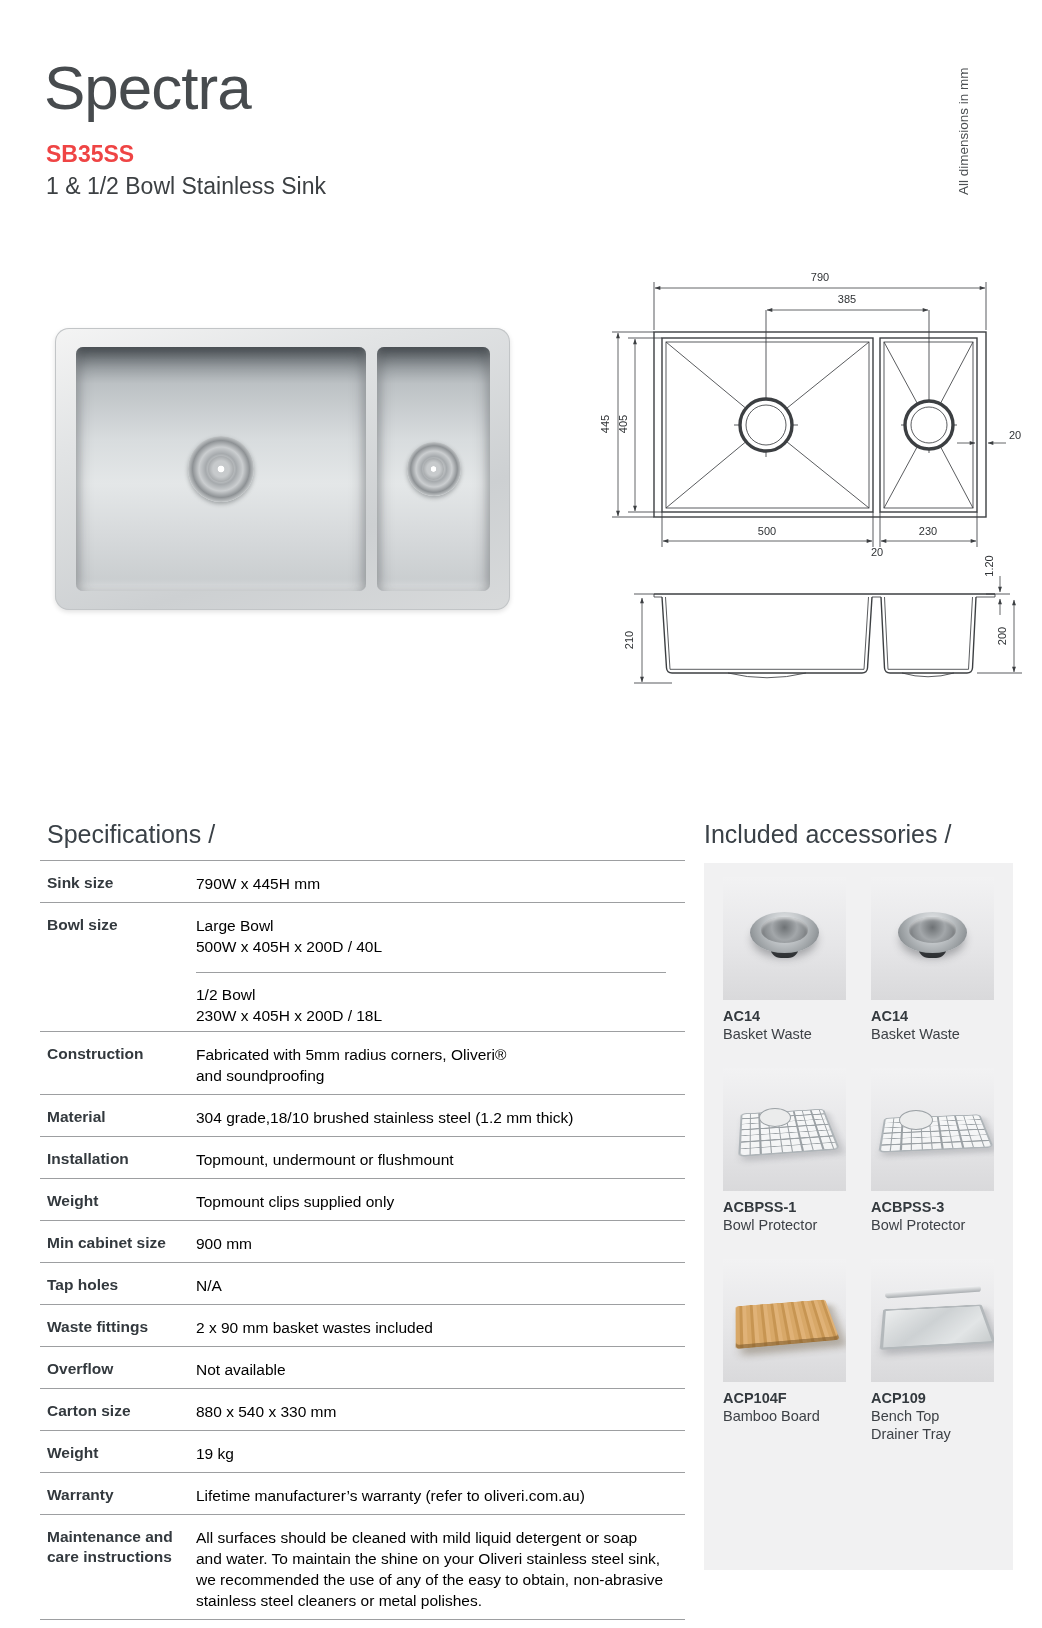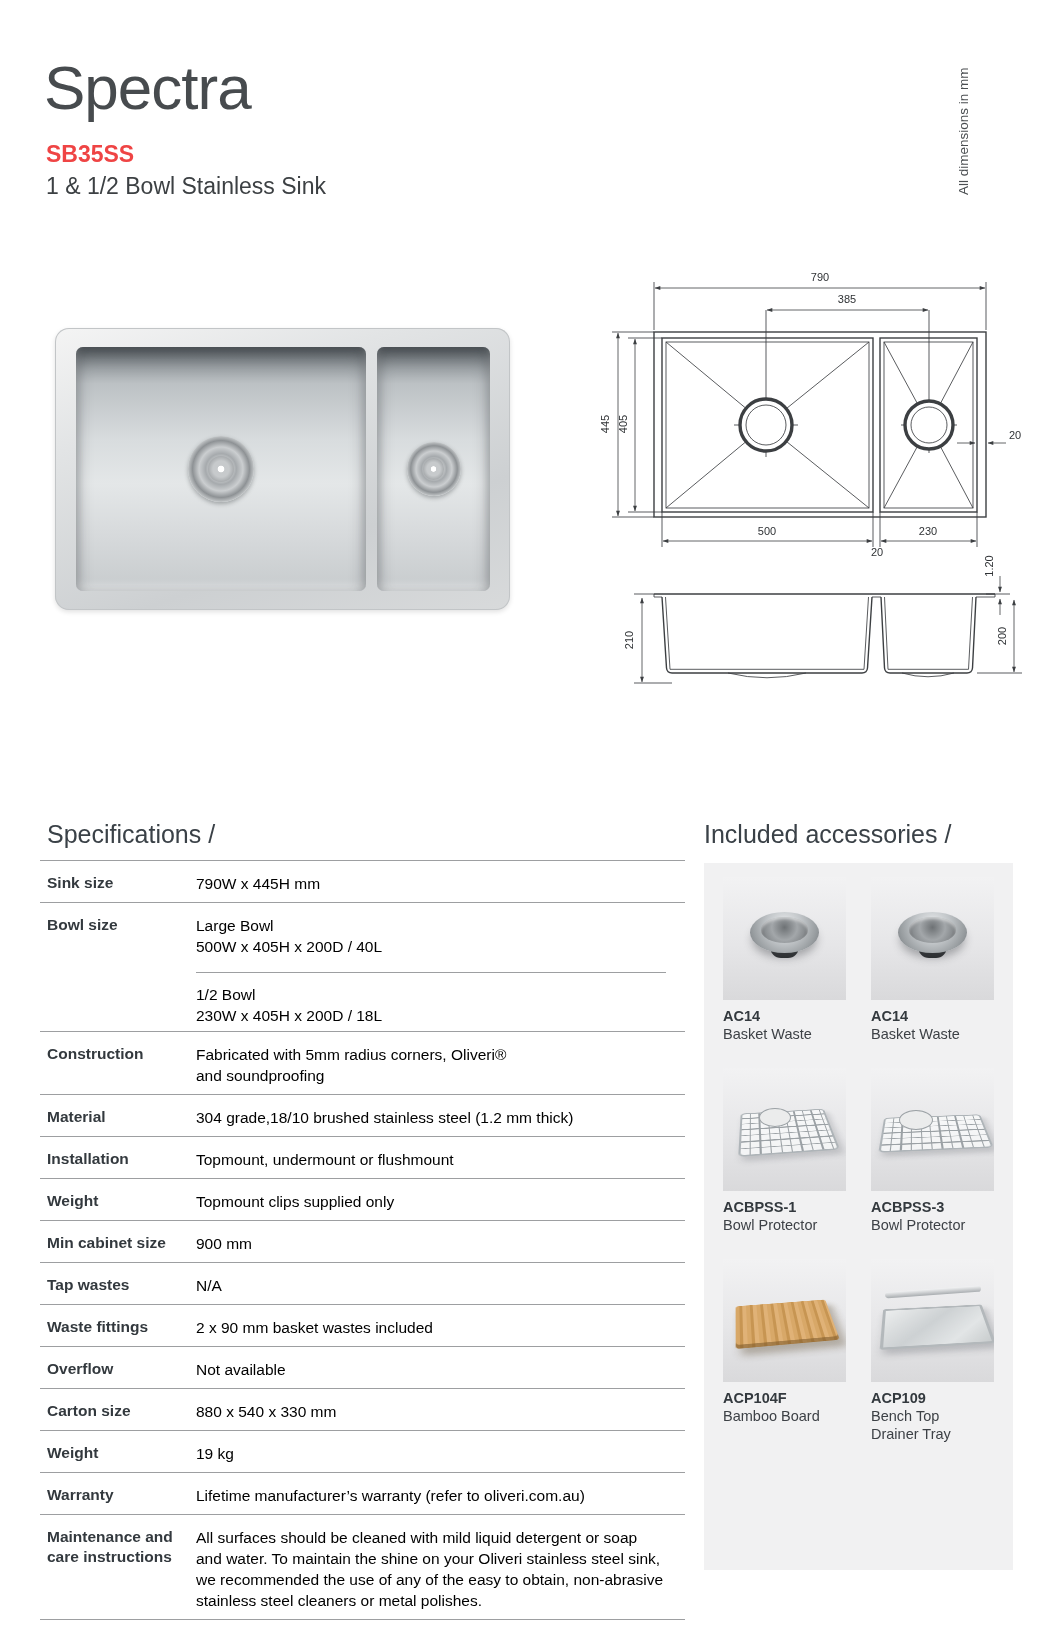--- a/index.html
+++ b/index.html
@@ -273,21 +273,21 @@
         </div>
         <div class="spec-row">
           <div class="spec-label">Weight</div>
           <div class="spec-value">Topmount clips supplied only</div>
         </div>
         <div class="spec-row">
           <div class="spec-label">Min cabinet size</div>
           <div class="spec-value">900 mm</div>
         </div>
         <div class="spec-row">
-          <div class="spec-label">Tap wastes</div>
+          <div class="spec-label">Tap holes</div>
           <div class="spec-value">N/A</div>
         </div>
         <div class="spec-row">
           <div class="spec-label">Waste fittings</div>
           <div class="spec-value">2 x 90 mm basket wastes included</div>
         </div>
         <div class="spec-row">
           <div class="spec-label">Overflow</div>
           <div class="spec-value">Not available</div>
         </div>

